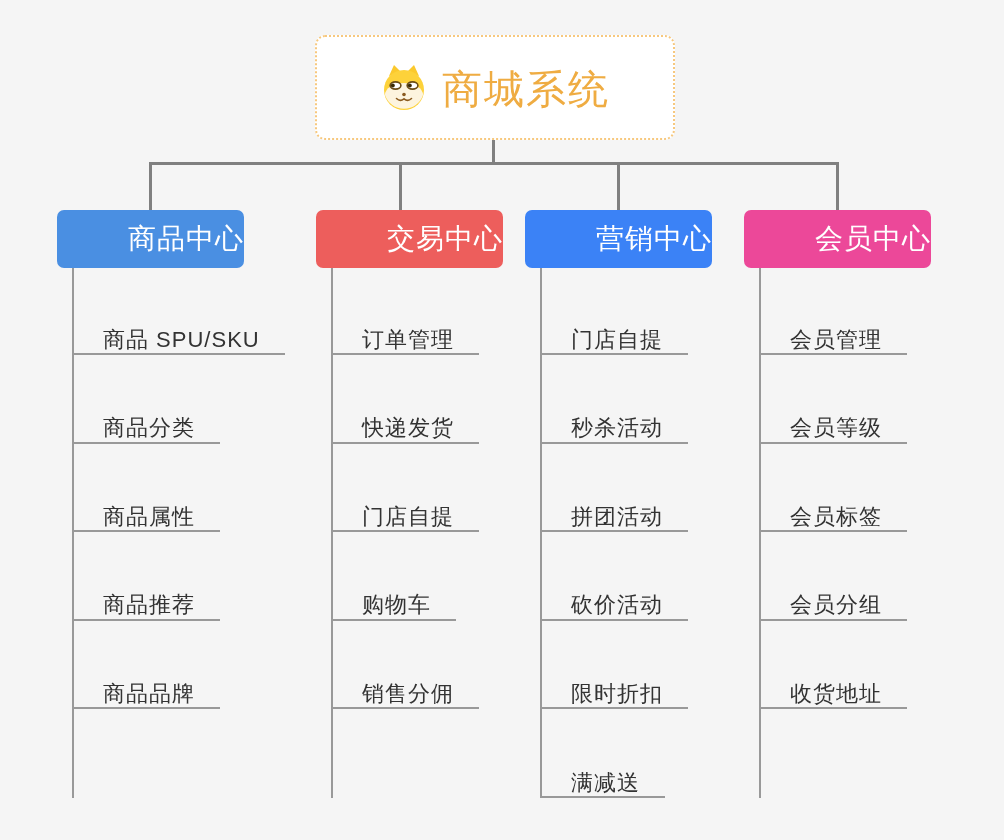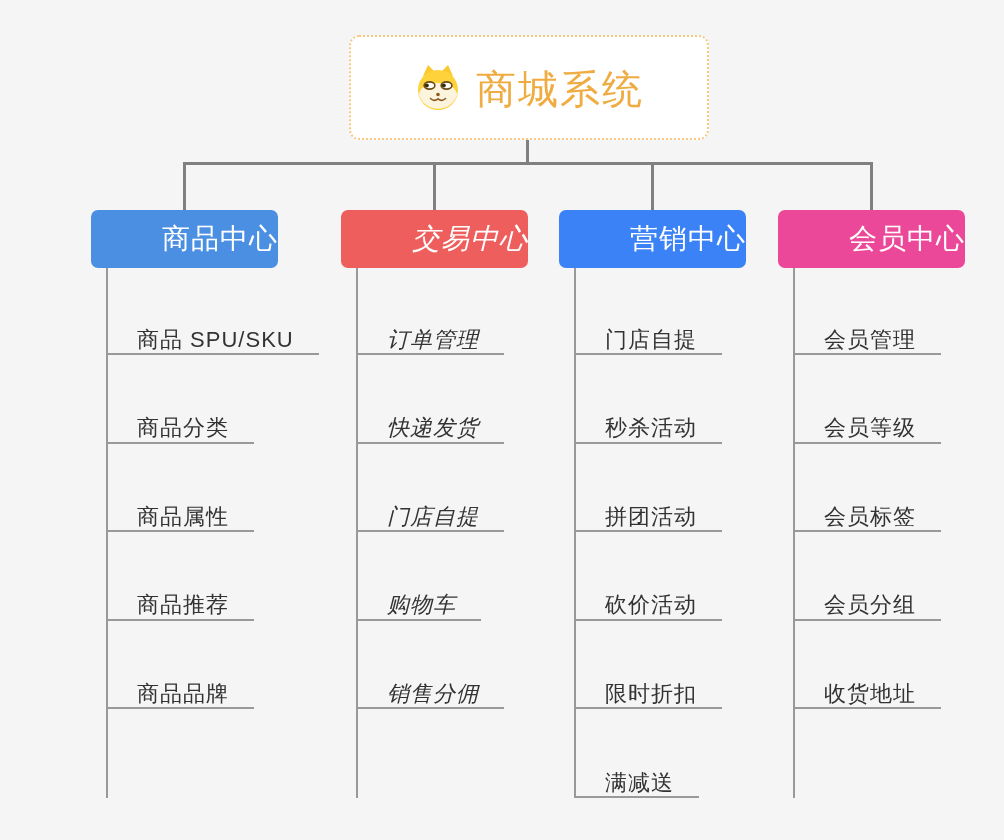--- a/index.html
+++ b/index.html
@@ -3,21 +3,21 @@
 <meta charset="utf-8">
 <style>
   html,body{margin:0;padding:0;}
   body{
     width:1004px;height:840px;
     background:#f5f5f5;
     font-family:"Liberation Sans","DejaVu Sans",sans-serif;
     position:relative;
     overflow:hidden;
   }
-  .canvas{position:absolute;inset:0;margin-left:34px;}
+  .canvas{position:absolute;inset:0;}
 
   
   .root-node{
     position:absolute;left:315px;top:35px;width:360px;height:105px;
     background:#ffffff;
     border:2px dotted #f7c87e;
     border-radius:10px;
     box-sizing:border-box;
     display:flex;align-items:center;justify-content:center;gap:14px;
   }
@@ -117,21 +117,21 @@
         </div>
       <div class="leaf">
           <span class="leaf-label">商品推荐</span>
         </div>
       <div class="leaf">
           <span class="leaf-label">商品品牌</span>
         </div>
     </div>
   </div>
 
-  <div class="branch" style="left:307px;font-style:italic;">
+  <div class="branch" style="left:316px;">
     <div class="branch-header" style="background-color: rgb(237, 94, 92);">
       <span>交易中心</span>
     </div>
     <div class="spine"></div>
     <div class="leaves">
       <div class="leaf">
           <span class="leaf-label">订单管理</span>
         </div>
       <div class="leaf">
           <span class="leaf-label">快递发货</span>

